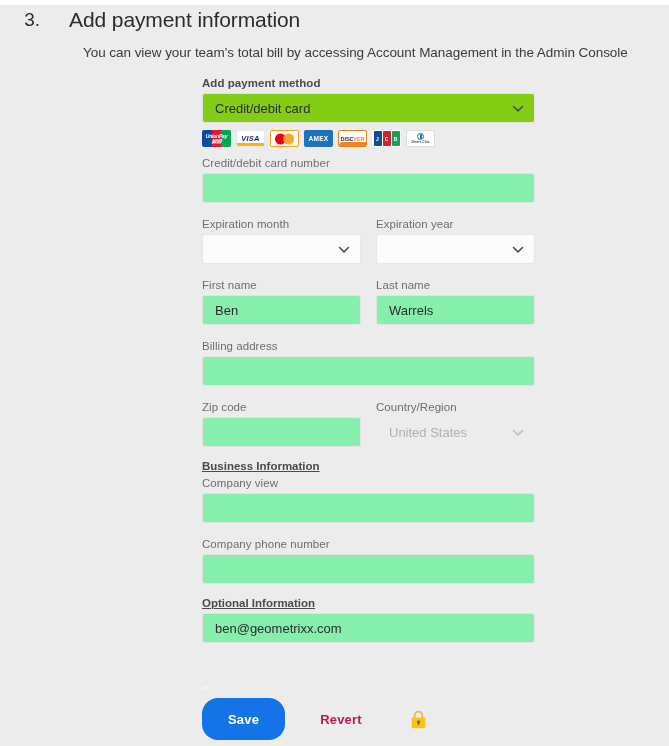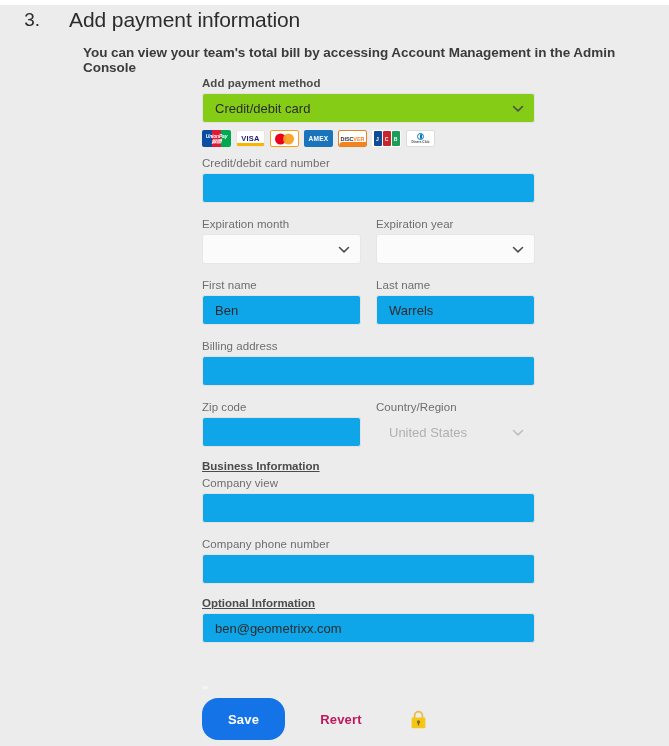--- a/index.html
+++ b/index.html
@@ -45,21 +45,20 @@
     padding-left: 21px;
     letter-spacing: -0.1px;
   }
   .section-desc {
     position: absolute;
     top: 45px;
     left: 83px;
     font-size: 13.5px;
     color: #3b3b3b;
     letter-spacing: -0.05px;
-    font-weight: bold;
   }
 
   
   .form-area {
     position: absolute;
     top: 76px;
     left: 202px;
     width: 333px;
   }
   .field-label {
@@ -79,21 +78,21 @@
     font-weight: bold;
     color: #4b4b4b;
     margin-bottom: 3px;
     line-height: 14px;
     text-decoration: underline;
   }
 
   .txt-input {
     width: 100%;
     height: 30px;
-    background: #0ea5e9;
+    background: #86efac;
     border: 1px solid #e2e2e2;
     border-radius: 3px;
     font-size: 13px;
     color: #2c2c2c;
     padding: 0 12px;
     font-family: "Liberation Sans", sans-serif;
     outline: none;
     display: flex;
     align-items: center;
   }
@@ -162,21 +161,21 @@
   }
   .cl-unionpay span {
     color:#fff; font-size:5px; line-height:5px; text-align:center;
     font-style: italic; font-weight:bold; letter-spacing:-0.2px;
   }
   .cl-visa {
     background:#fff; border:1px solid #e6e6e6;
     flex-direction: column; justify-content: center;
   }
   .cl-visa .vtext {
-    color:#1a1f71; font-size:7.5px; font-weight:bold; 
+    color:#1a1f71; font-size:7.5px; font-weight:bold; font-style:italic;
     letter-spacing:0.2px; line-height:8px;
   }
   .cl-visa .vbar {
     position:absolute; bottom:0; left:0; right:0; height:3px; background:#f7b600;
   }
   .cl-mc {
     background:#fff; border:1px solid #f79e1b;
   }
   .cl-mc .mc-l, .cl-mc .mc-r {
     position:absolute; top:50%; transform:translateY(-50%);

